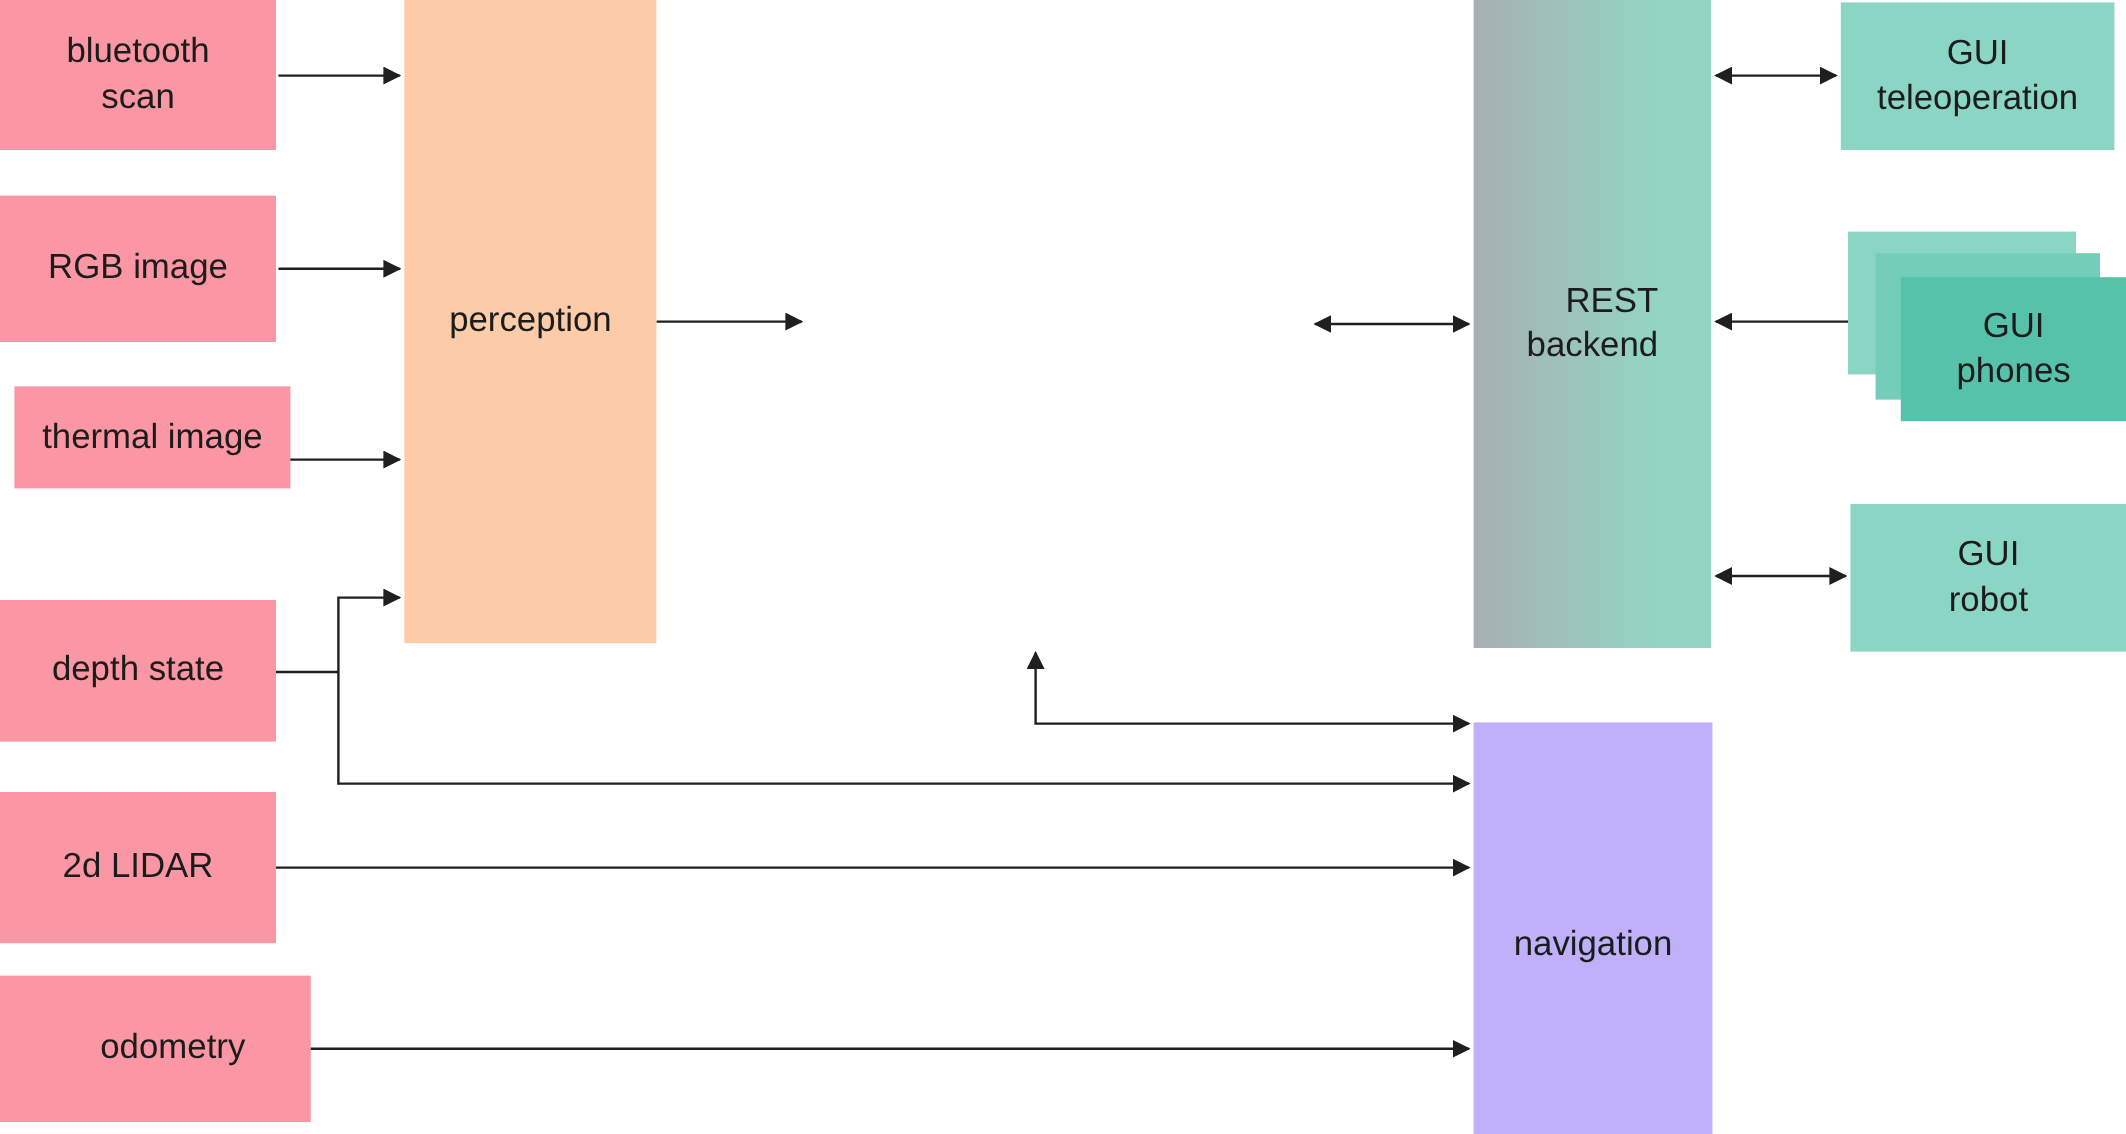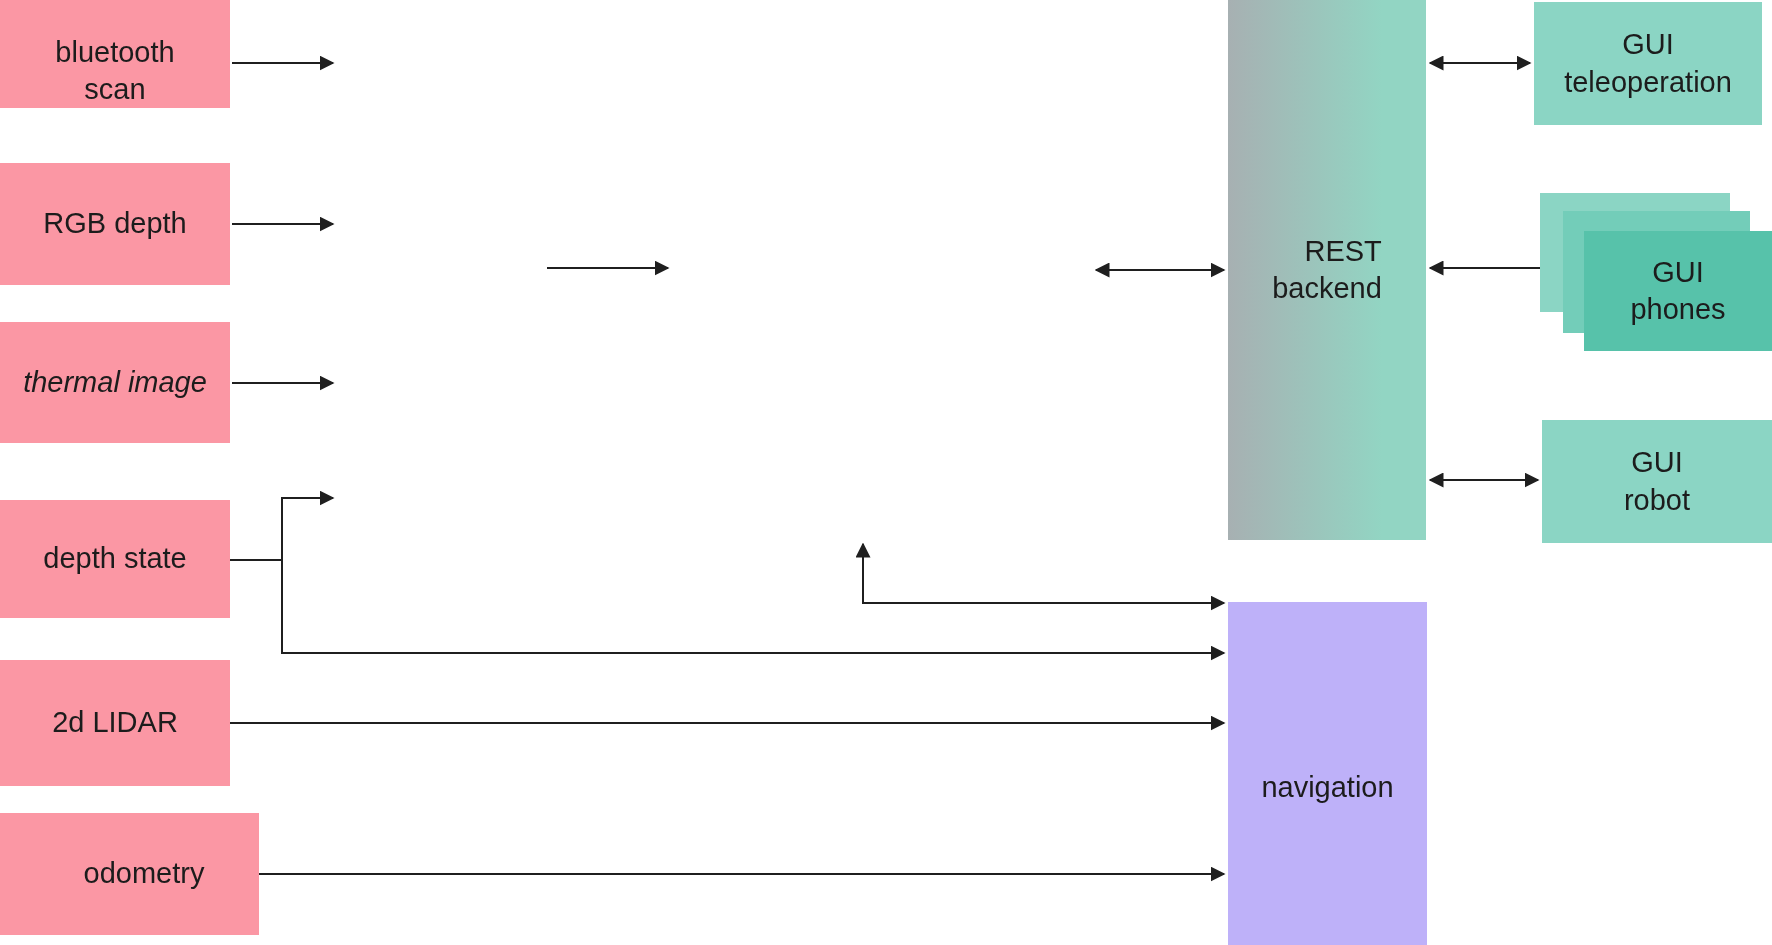--- a/index.html
+++ b/index.html
@@ -46,40 +46,43 @@
       <path d="M1096,270 L1224,270" marker-start="url(#ah)" marker-end="url(#ah)"></path>
       <path d="M863,544 L863,603 L1224,603" marker-start="url(#ah)" marker-end="url(#ah)"></path>
       <path d="M230,723 L1224,723" marker-end="url(#ah)"></path>
       <path d="M230,874 L1224,874" marker-end="url(#ah)"></path>
       <path d="M1430,63 L1530,63" marker-start="url(#ah)" marker-end="url(#ah)"></path>
       <path d="M1430,268 L1559,268" marker-start="url(#ah)" marker-end="url(#ah)"></path>
       <path d="M1430,480 L1538,480" marker-start="url(#ah)" marker-end="url(#ah)"></path>
     </g>
   </svg>
 
-  <div class="node pink" style="left:0;top:0;width:230px;height:108px;align-items:flex-end;">
+  <div class="node pink" style="left:0;top:0;width:230px;height:125px;">
     <span>bluetooth
 scan</span>
   </div>
   <div class="node pink" style="left:0;top:163px;width:230px;height:122px;">
-    <span>RGB depth</span>
+    <span>RGB image</span>
   </div>
-  <div class="node pink" style="left:0;top:322px;width:230px;height:121px;font-style:italic;">
+  <div class="node pink" style="left:12px;top:322px;width:230px;height:85px;">
     <span>thermal image</span>
   </div>
   <div class="node pink" style="left:0;top:500px;width:230px;height:118px;">
     <span>depth state</span>
   </div>
   <div class="node pink" style="left:0;top:660px;width:230px;height:126px;">
     <span>2d LIDAR</span>
   </div>
   <div class="node pink" style="left:0;top:813px;width:230px;height:122px;padding-left:29px;">
     <span>odometry</span>
   </div>
 
+  <div class="node peach" style="left:337px;top:0;width:210px;height:536px;">
+    <span>perception</span>
+  </div>
   <div class="node rest" style="left:1228px;top:0;width:198px;height:540px;">
     <span>REST
 backend</span>
   </div>
   <div class="node purple" style="left:1228px;top:574px;width:199px;height:371px;">
     <span>navigation</span>
   </div>
 
   <div class="node teal" style="left:1534px;top:2px;width:228px;height:123px;">
     <span>GUI

